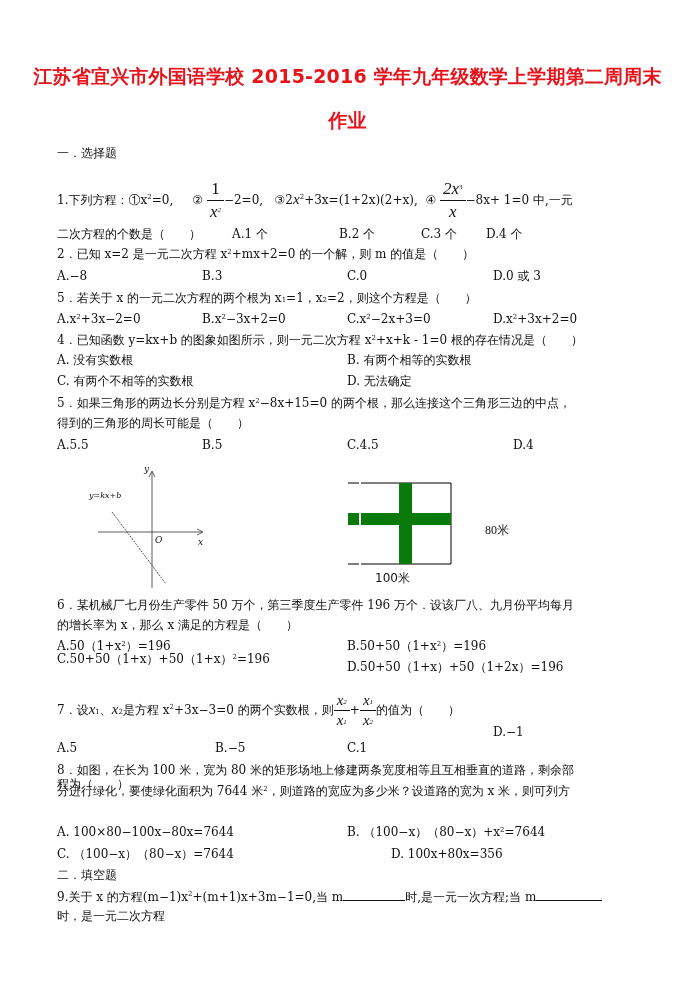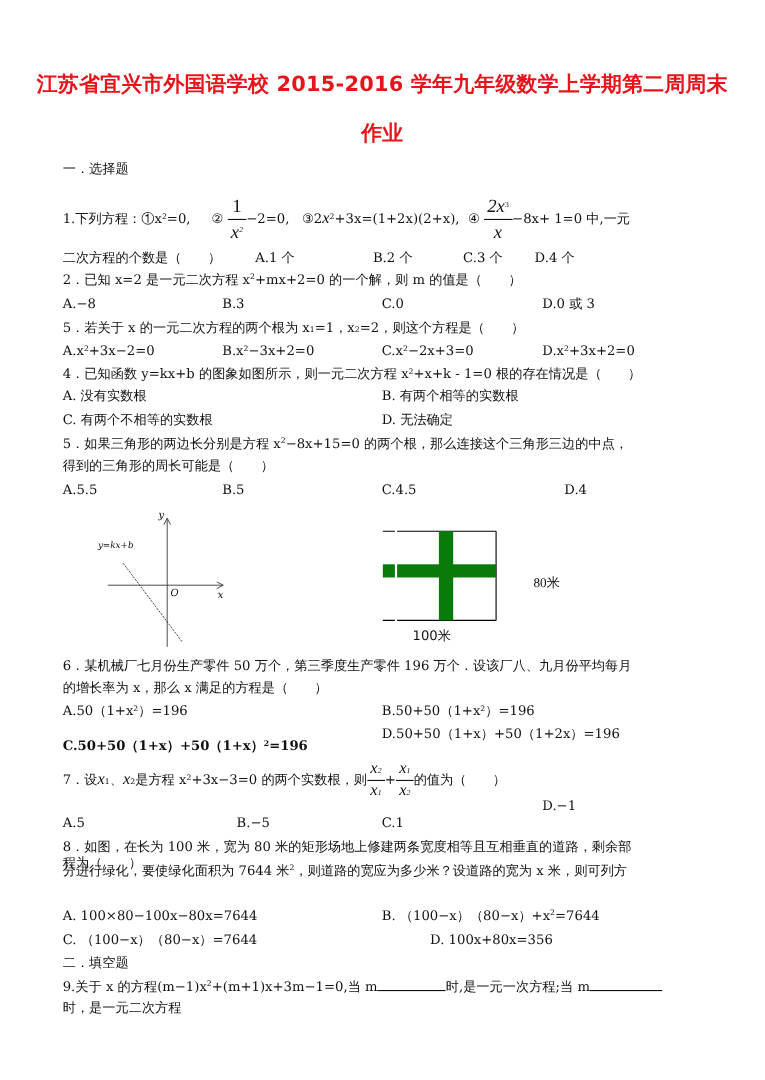--- a/index.html
+++ b/index.html
@@ -101,21 +101,21 @@
     <rect x="54" y="5" width="13" height="81" fill="#0a7a0a"></rect>
   </svg>
   <span class="abs" style="left:108px; top:44px; font-family:Liberation Serif, serif; font-size:12px;margin-left:32px;">80米</span>
   <span class="abs" style="left:30px; top:92px; font-family:'DejaVu Sans',sans-serif; font-size:12px;">100米</span>
 </div>
 
 <div class="line" style="top:597px;">6．某机械厂七月份生产零件 50 万个，第三季度生产零件 196 万个．设该厂八、九月份平均每月</div>
 <div class="line" style="top:617px;">的增长率为 x，那么 x 满足的方程是（　　）</div>
 <div class="opt" style="left:57px; top:638px;"><span>A.50（1+x</span><sup>2</sup><span>）=196</span></div>
 <div class="opt" style="left:347px; top:638px;"><span>B.50+50（1+x</span><sup>2</sup><span>）=196</span></div>
-<div class="opt" style="left:57px; top:670px;font-weight:bold;"><span>C.50+50（1+x）+50（1+x）</span><sup>2</sup><span>=196</span></div>
+<div class="opt" style="left:57px; top:651px;"><span>C.50+50（1+x）+50（1+x）</span><sup>2</sup><span>=196</span></div>
 <div class="opt" style="left:347px; top:659px;">D.50+50（1+x）+50（1+2x）=196</div>
 
 <div class="line" style="top:688px; line-height:42px;">
   <span>7．设</span><span class="it">x</span><sub>1</sub><span>、</span><span class="it">x</span><sub>2</sub><span>是方程 x</span><sup>2</sup><span>+3x−3=0 的两个实数根，则</span><span class="frac small"><span class="num">x<sub>2</sub></span><span class="den">x<sub>1</sub></span></span>+<span class="frac small"><span class="num">x<sub>1</sub></span><span class="den">x<sub>2</sub></span></span><span>的值为（　　）</span>
 </div>
 <div class="opt" style="left:57px; top:740px;">A.5</div>
 <div class="opt" style="left:215px; top:740px;">B.−5</div>
 <div class="opt" style="left:347px; top:740px;">C.1</div>
 <div class="opt" style="left:493px; top:724px;">D.−1</div>
 

